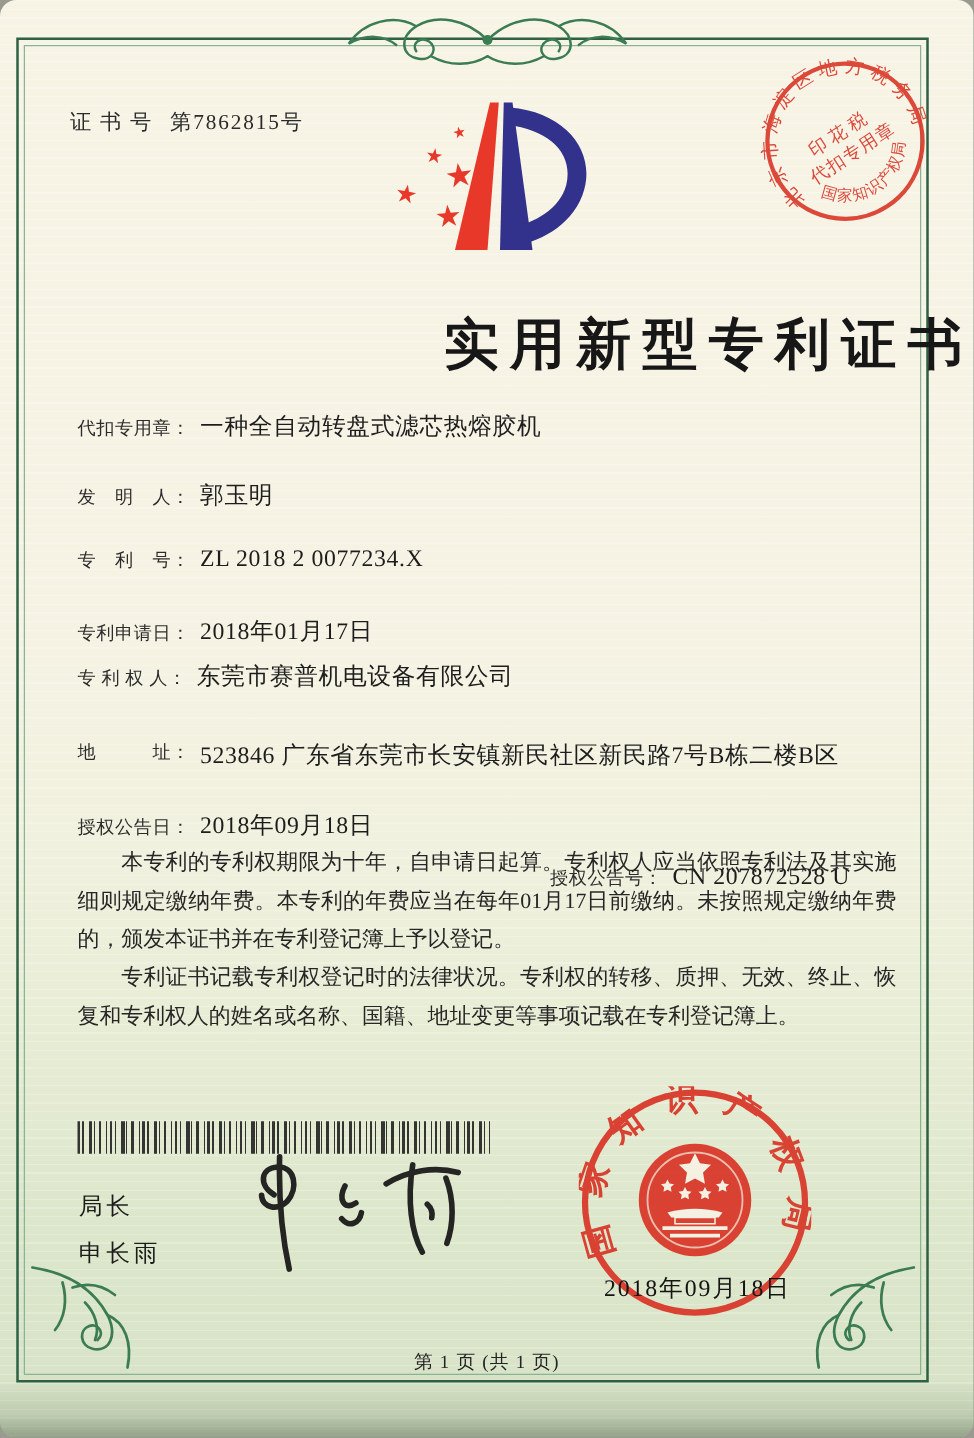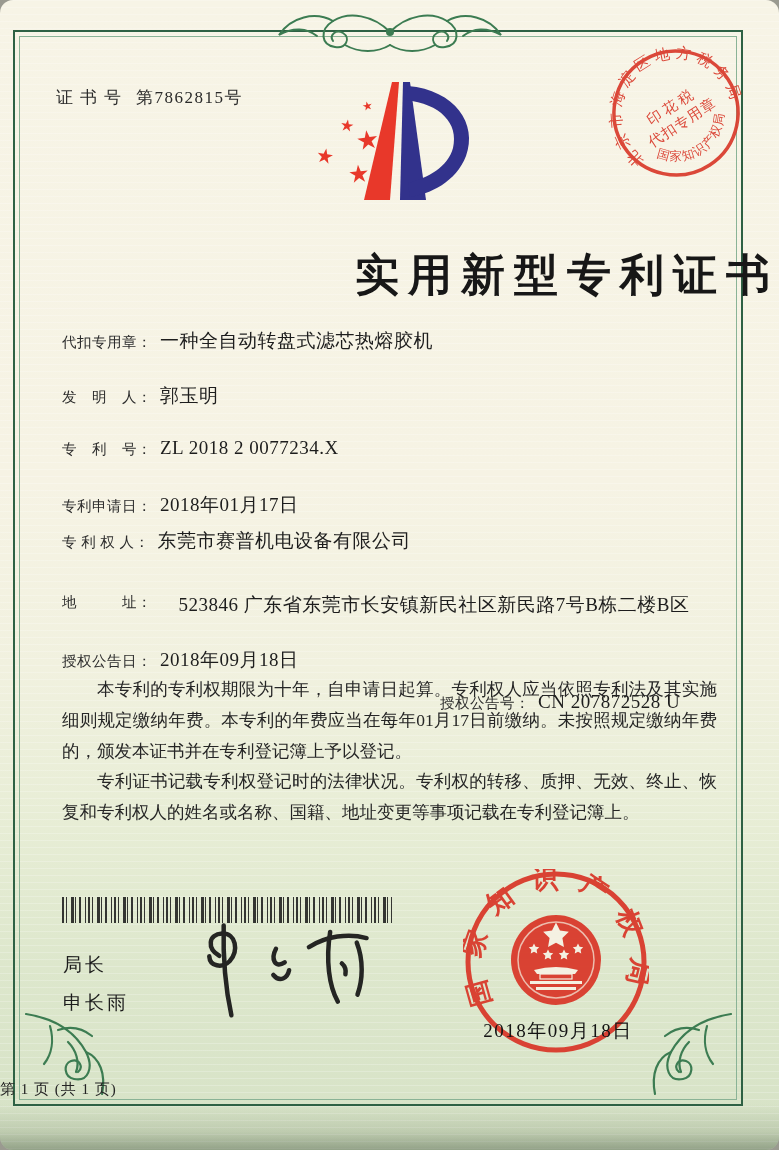--- a/index.html
+++ b/index.html
@@ -33,21 +33,21 @@
   .title{position:absolute;left:0;right:0;top:212px;text-align:right;
     font-size:44px;font-weight:700;letter-spacing:9px;color:#171717;margin-top:34px;}
 
   .fields{position:absolute;left:62px;top:0;width:656px;font-size:19px;color:#1d1d1d;}
   .frow{position:absolute;left:0;white-space:nowrap;}
   .frow .lab{display:inline-block;font-size:14.5px;letter-spacing:.5px;color:#2c2c2c;vertical-align:baseline;margin-right:8px;}
   .frow .val{font-size:19px;letter-spacing:.5px;}
   .row-name{top:328px;} .row-inv{top:383px;} .row-pno{top:437px;}
   .row-fil{top:492px;} .row-pte{top:528px;}
   .row-addr{top:590px;white-space:normal;}
-  .row-addr .val{display:inline-block;width:548px;vertical-align:top;line-height:30px;text-align:center;}
+  .row-addr .val{display:inline-block;width:548px;vertical-align:top;line-height:30px;}
   .row-grant{top:647px;}
   .grant-right{position:absolute;left:378px;top:0;white-space:nowrap;margin-top:44px;}
 
   .paras{position:absolute;left:62px;top:674px;width:655px;font-size:17.5px;line-height:30.8px;
     text-align:justify;color:#262626;}
   .paras p{margin:0;text-indent:2em;}
 
   .barcode{position:absolute;left:62px;top:897px;width:330px;height:26px;opacity:.88;
     background:repeating-linear-gradient(90deg,
       #1c1c1c 0 2px,transparent 2px 4px,#1c1c1c 4px 5px,transparent 5px 9px,
@@ -55,21 +55,21 @@
       #1c1c1c 17px 19px,transparent 19px 23px,#1c1c1c 23px 24px,transparent 24px 26px);}
 
   .sig-title{position:absolute;left:63px;top:952px;font-size:19px;letter-spacing:3px;color:#1c1c1c;}
   .sig-name{position:absolute;left:63px;top:990px;font-size:19px;letter-spacing:3px;color:#1c1c1c;}
   .signature{position:absolute;left:182px;top:918px;width:220px;height:100px;transform:rotate(-3deg);opacity:.93;}
 
   .cnipa-seal{position:absolute;left:463px;top:869px;width:186px;height:186px;opacity:.95;}
   .seal-date{position:absolute;left:458px;top:1018px;width:200px;text-align:center;
     font-size:19px;letter-spacing:1.5px;color:#141414;}
 
-  .footer{position:absolute;left:0;right:0;top:1080px;font-size:15px;letter-spacing:1px;color:#242424;}
+  .footer{position:absolute;left:0;right:0;top:1080px;text-align:center;font-size:15px;letter-spacing:1px;color:#242424;}
 </style>
 </head>
 <body>
 
 <div class="page">
 
   <div class="frame-outer"></div>
   <div class="frame-inner"></div>
 
   <svg class="ornament orn-top" viewBox="0 0 230 46">

